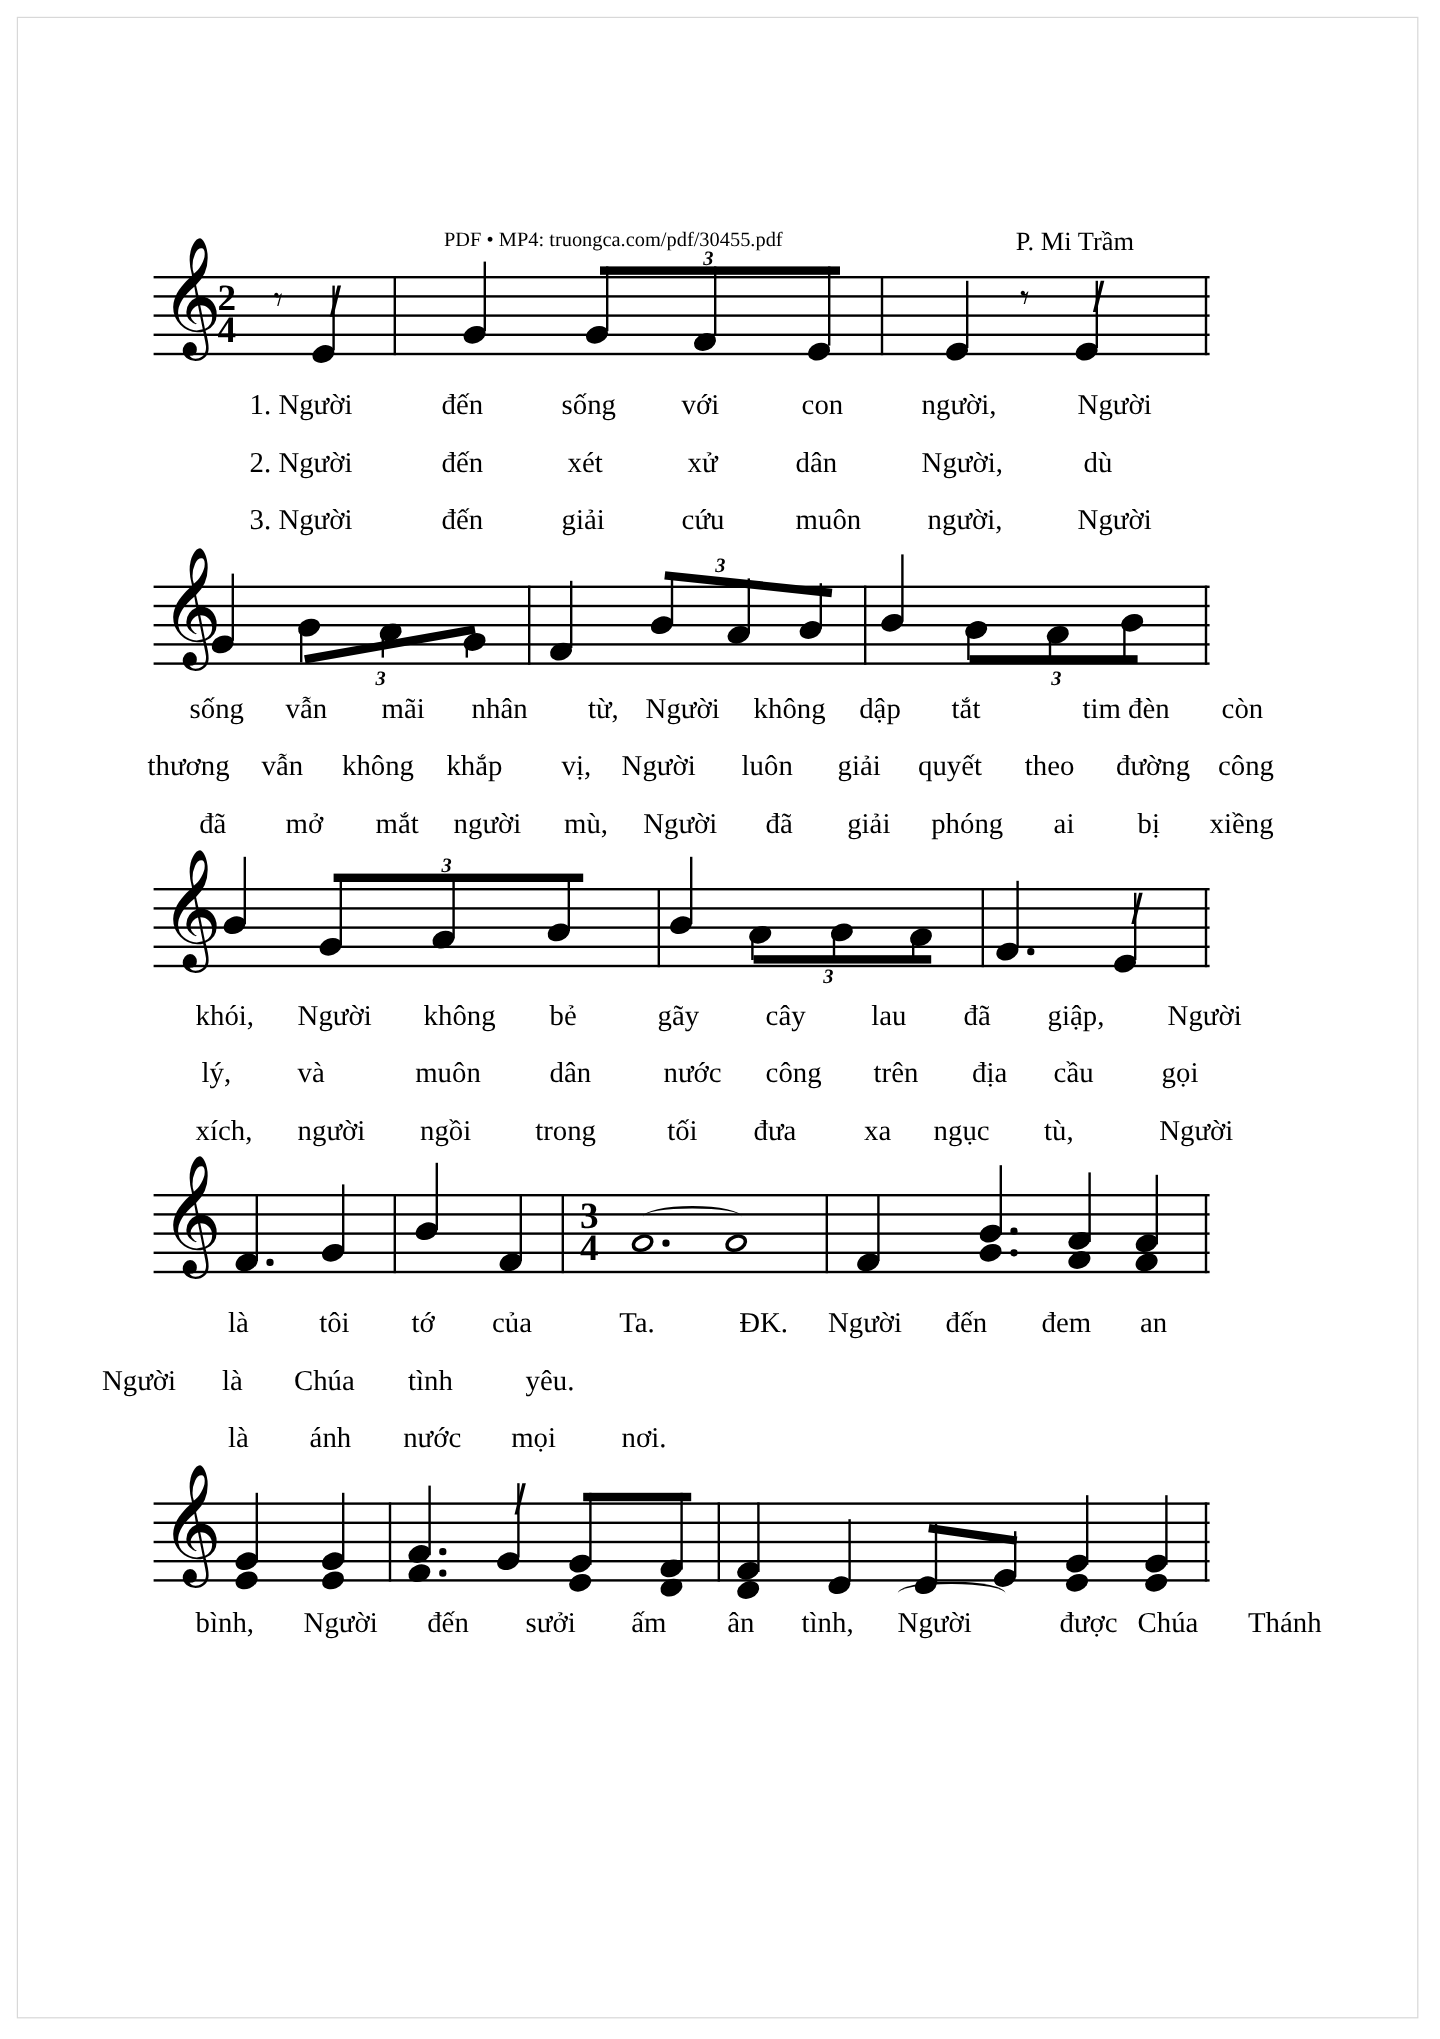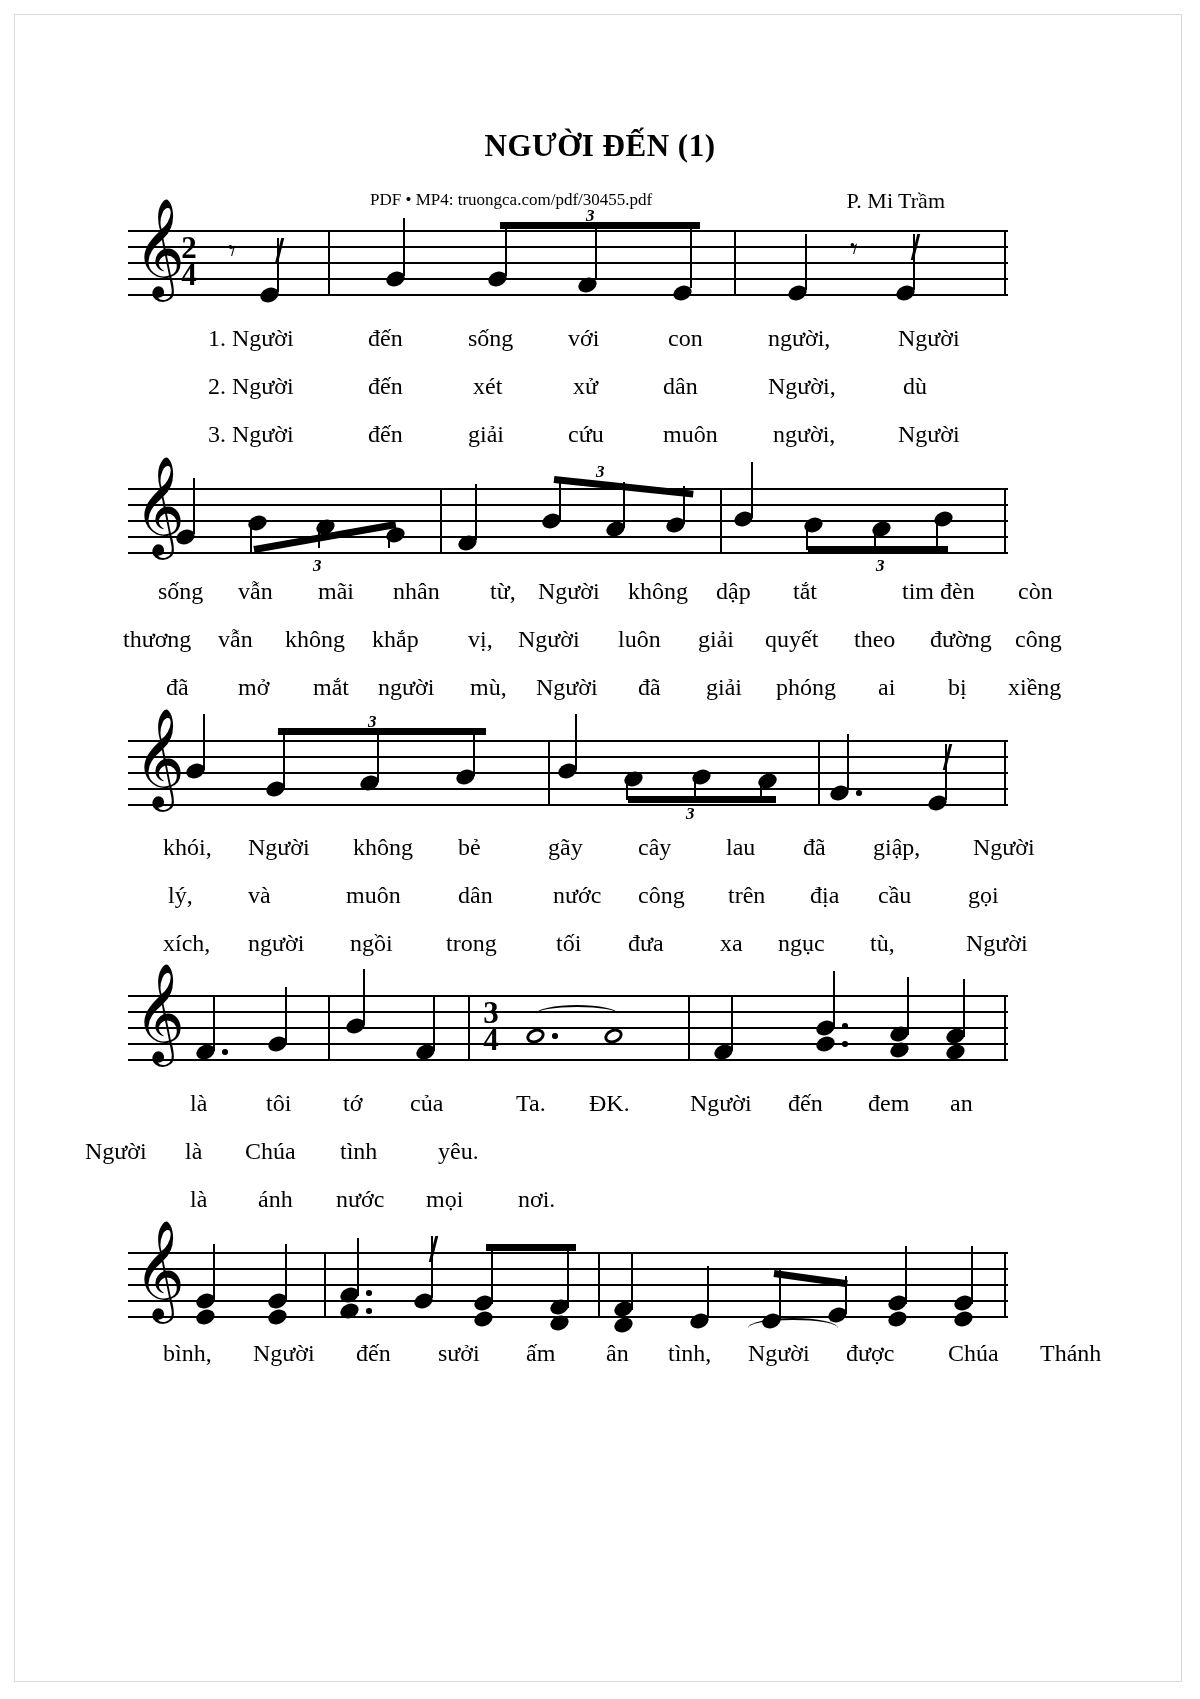--- a/index.html
+++ b/index.html
@@ -181,21 +181,20 @@
     display: inline-block;
     white-space: nowrap;
   }
 </style>
 </head>
 <body>
 
 <div class="page">
   <div class="page-border"></div>
 
-  <div class="title">NGƯỜI ĐẾN (1)</div>
   <div class="pdf-line">PDF • MP4: truongca.com/pdf/30455.pdf</div>
   <div class="author">P. Mi Trầm</div>
 
   <div class="system" style="top:230px">
     <div class="staff">
       <div class="line"></div>
       <div class="line"></div>
       <div class="line"></div>
       <div class="line"></div>
       <div class="line"></div>
@@ -511,21 +510,21 @@
       <div class="endbar" style="left:876px"></div>
     </div>
   </div>
 
   <div class="lyricline" style="top:1090px">
     <span style="left:62px">là</span>
     <span style="left:138px">tôi</span>
     <span style="left:215px">tớ</span>
     <span style="left:282px">của</span>
     <span style="left:388px">Ta.</span>
-    <span style="left:461px">ĐK.</span>
+    <span style="left:488px">ĐK.</span>
     <span style="left:562px">Người</span>
     <span style="left:660px">đến</span>
     <span style="left:740px">đem</span>
     <span style="left:822px">an</span>
   </div>
   <div class="lyricline" style="top:1138px; left:50px">
     <span style="left:35px">Người</span>
     <span style="left:135px">là</span>
     <span style="left:195px">Chúa</span>
     <span style="left:290px">tình</span>
@@ -607,18 +606,18 @@
 
   <div class="lyricline" style="top:1340px">
     <span style="left:35px">bình,</span>
     <span style="left:125px">Người</span>
     <span style="left:228px">đến</span>
     <span style="left:310px">sưởi</span>
     <span style="left:398px">ấm</span>
     <span style="left:478px">ân</span>
     <span style="left:540px">tình,</span>
     <span style="left:620px">Người</span>
-    <span style="left:718px">được</span>
+    <span style="left:755px">được</span>
     <span style="left:820px">Chúa</span>
     <span style="left:912px">Thánh</span>
   </div>
 
 </div>
 
 </body></html>

